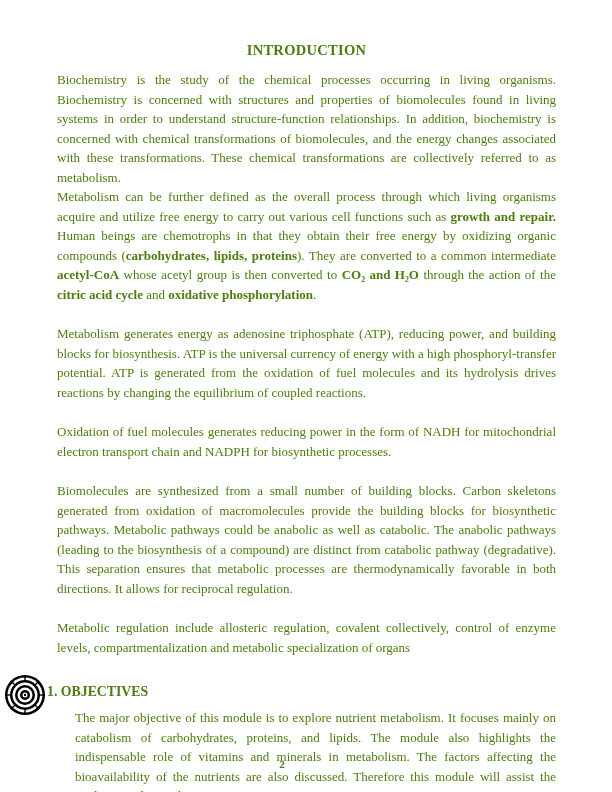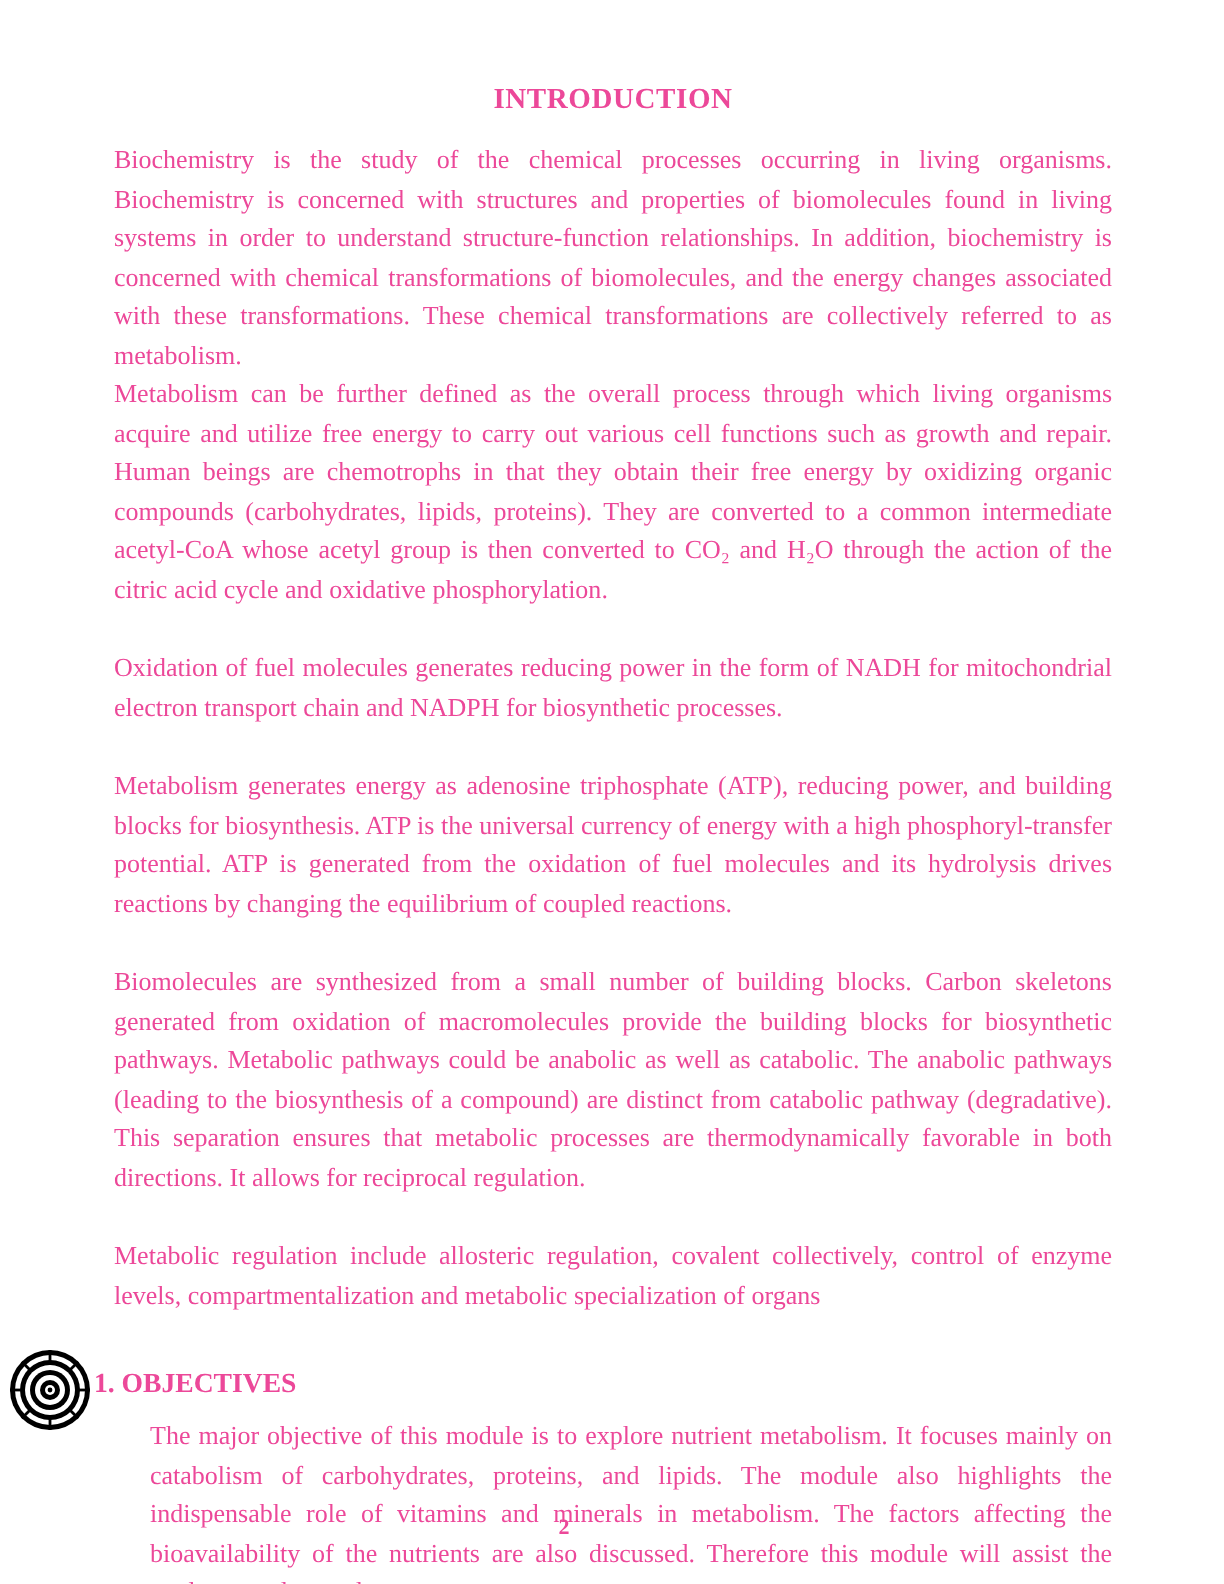--- a/index.html
+++ b/index.html
@@ -6,21 +6,21 @@
     margin: 0;
     padding: 0;
     background: #ffffff;
   }
   .page {
     position: relative;
     width: 564px;
     height: 792px;
     background: #ffffff;
     font-family: "Liberation Serif", "DejaVu Serif", serif;
-    color: #ec4899;
+    color: #4d7c0f;
     overflow: hidden;
   }
   .content {
     position: absolute;
     left: 57px;
     top: 42px;
     width: 499px;
   }
   .title {
     font-size: 14.5px;
@@ -32,21 +32,21 @@
   .para {
     font-size: 13px;
     line-height: 19.5px;
     text-align: justify;
     margin: 0;
   }
   .gap {
     margin-top: 20px;
   }
   .bold {
-    font-weight: normal;
+    font-weight: bold;
   }
   .objectives {
     position: relative;
     margin-top: 27px;
   }
   .obj-heading {
     font-size: 13.8px;
     font-weight: bold;
     margin: 0 0 8px -10px;
   }
@@ -76,23 +76,23 @@
 
 <div class="page">
   <div class="content">
 
     <h1 class="title">INTRODUCTION</h1>
 
     <p class="para">Biochemistry is the study of the chemical processes occurring in living organisms. Biochemistry is concerned with structures and properties of biomolecules found in living systems in order to understand structure-function relationships. In addition, biochemistry is concerned with chemical transformations of biomolecules, and the energy changes associated with these transformations. These chemical transformations are collectively referred to as metabolism.</p>
 
     <p class="para"><span>Metabolism can be further defined as the overall process through which living organisms acquire and utilize free energy to carry out various cell functions such as </span><span class="bold">growth and repair.</span><span> Human beings are chemotrophs in that they obtain their free energy by oxidizing organic compounds (</span><span class="bold">carbohydrates, lipids, proteins</span><span>). They are converted to a common intermediate </span><span class="bold">acetyl-CoA</span><span> whose acetyl group is then converted to </span><span class="bold">CO₂ and H₂O</span><span> through the action of the </span><span class="bold">citric acid cycle</span><span> and </span><span class="bold">oxidative phosphorylation</span><span>.</span></p>
 
+    <p class="para gap">Metabolism generates energy as adenosine triphosphate (ATP), reducing power, and building blocks for biosynthesis. ATP is the universal currency of energy with a high phosphoryl-transfer potential. ATP is generated from the oxidation of fuel molecules and its hydrolysis drives reactions by changing the equilibrium of coupled reactions.</p>
+
     <p class="para gap">Oxidation of fuel molecules generates reducing power in the form of NADH for mitochondrial electron transport chain and NADPH for biosynthetic processes.</p>
-
-    <p class="para gap">Metabolism generates energy as adenosine triphosphate (ATP), reducing power, and building blocks for biosynthesis. ATP is the universal currency of energy with a high phosphoryl-transfer potential. ATP is generated from the oxidation of fuel molecules and its hydrolysis drives reactions by changing the equilibrium of coupled reactions.</p>
 
     <p class="para gap">Biomolecules are synthesized from a small number of building blocks. Carbon skeletons generated from oxidation of macromolecules provide the building blocks for biosynthetic pathways. Metabolic pathways could be anabolic as well as catabolic. The anabolic pathways (leading to the biosynthesis of a compound) are distinct from catabolic pathway (degradative). This separation ensures that metabolic processes are thermodynamically favorable in both directions. It allows for reciprocal regulation.</p>
 
     <p class="para gap">Metabolic regulation include allosteric regulation, covalent collectively, control of enzyme levels, compartmentalization and metabolic specialization of organs</p>
 
     <div class="objectives">
       <span class="icon-target">
         <svg width="42" height="42" viewBox="0 0 42 42" xmlns="http://www.w3.org/2000/svg">
           <circle cx="21" cy="21" r="20" fill="#000000"></circle>
           <circle cx="21" cy="21" r="17.5" fill="#ffffff"></circle>

